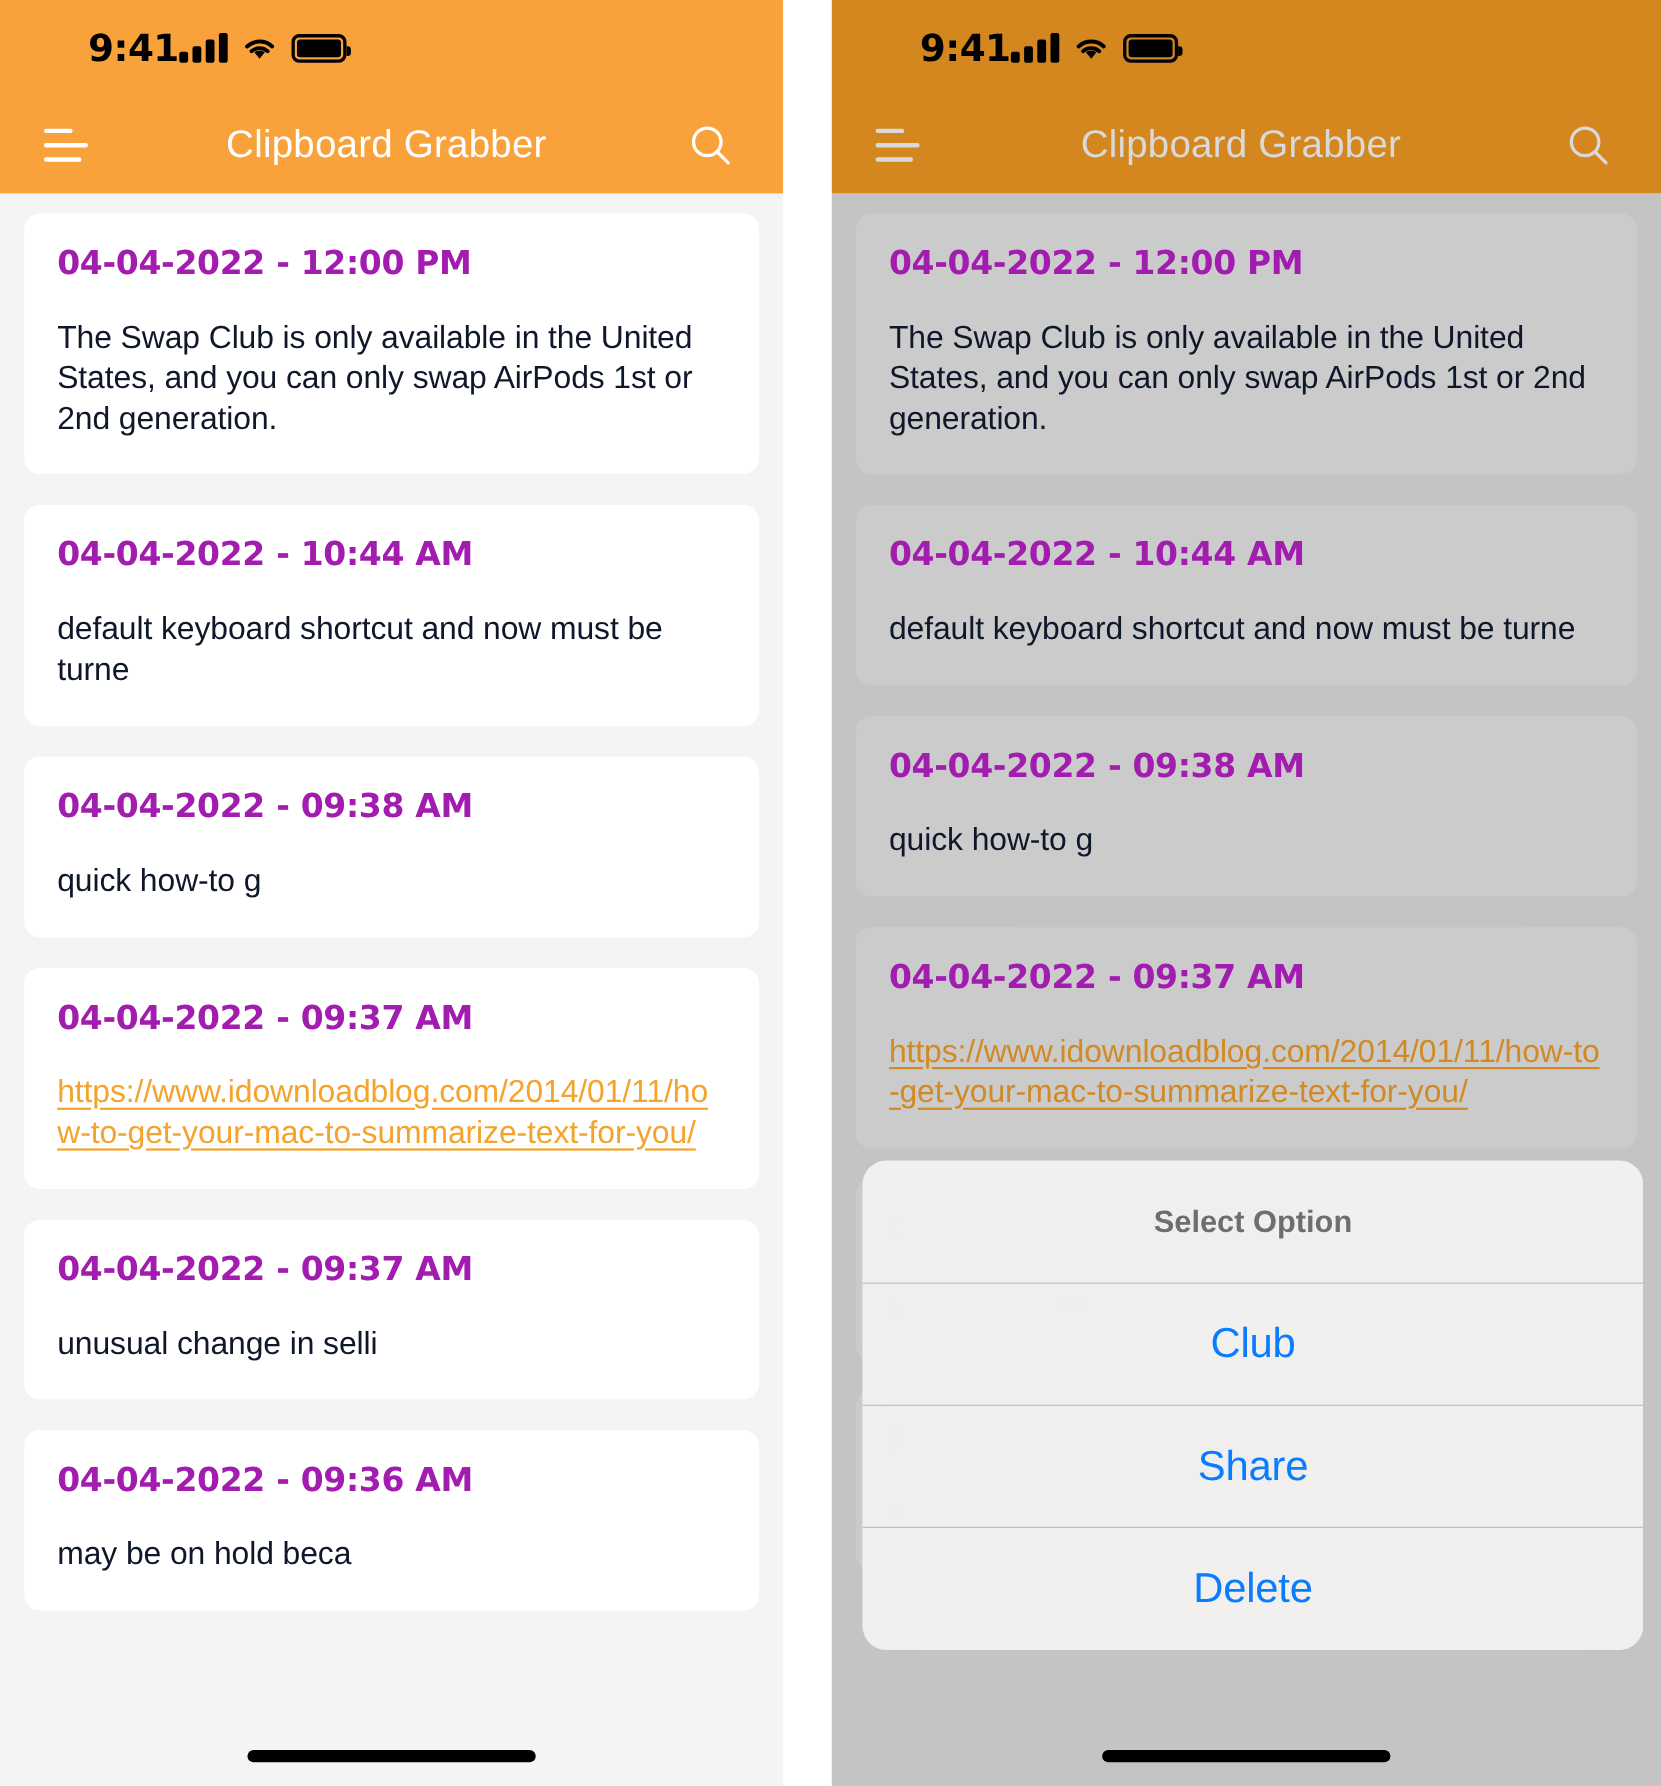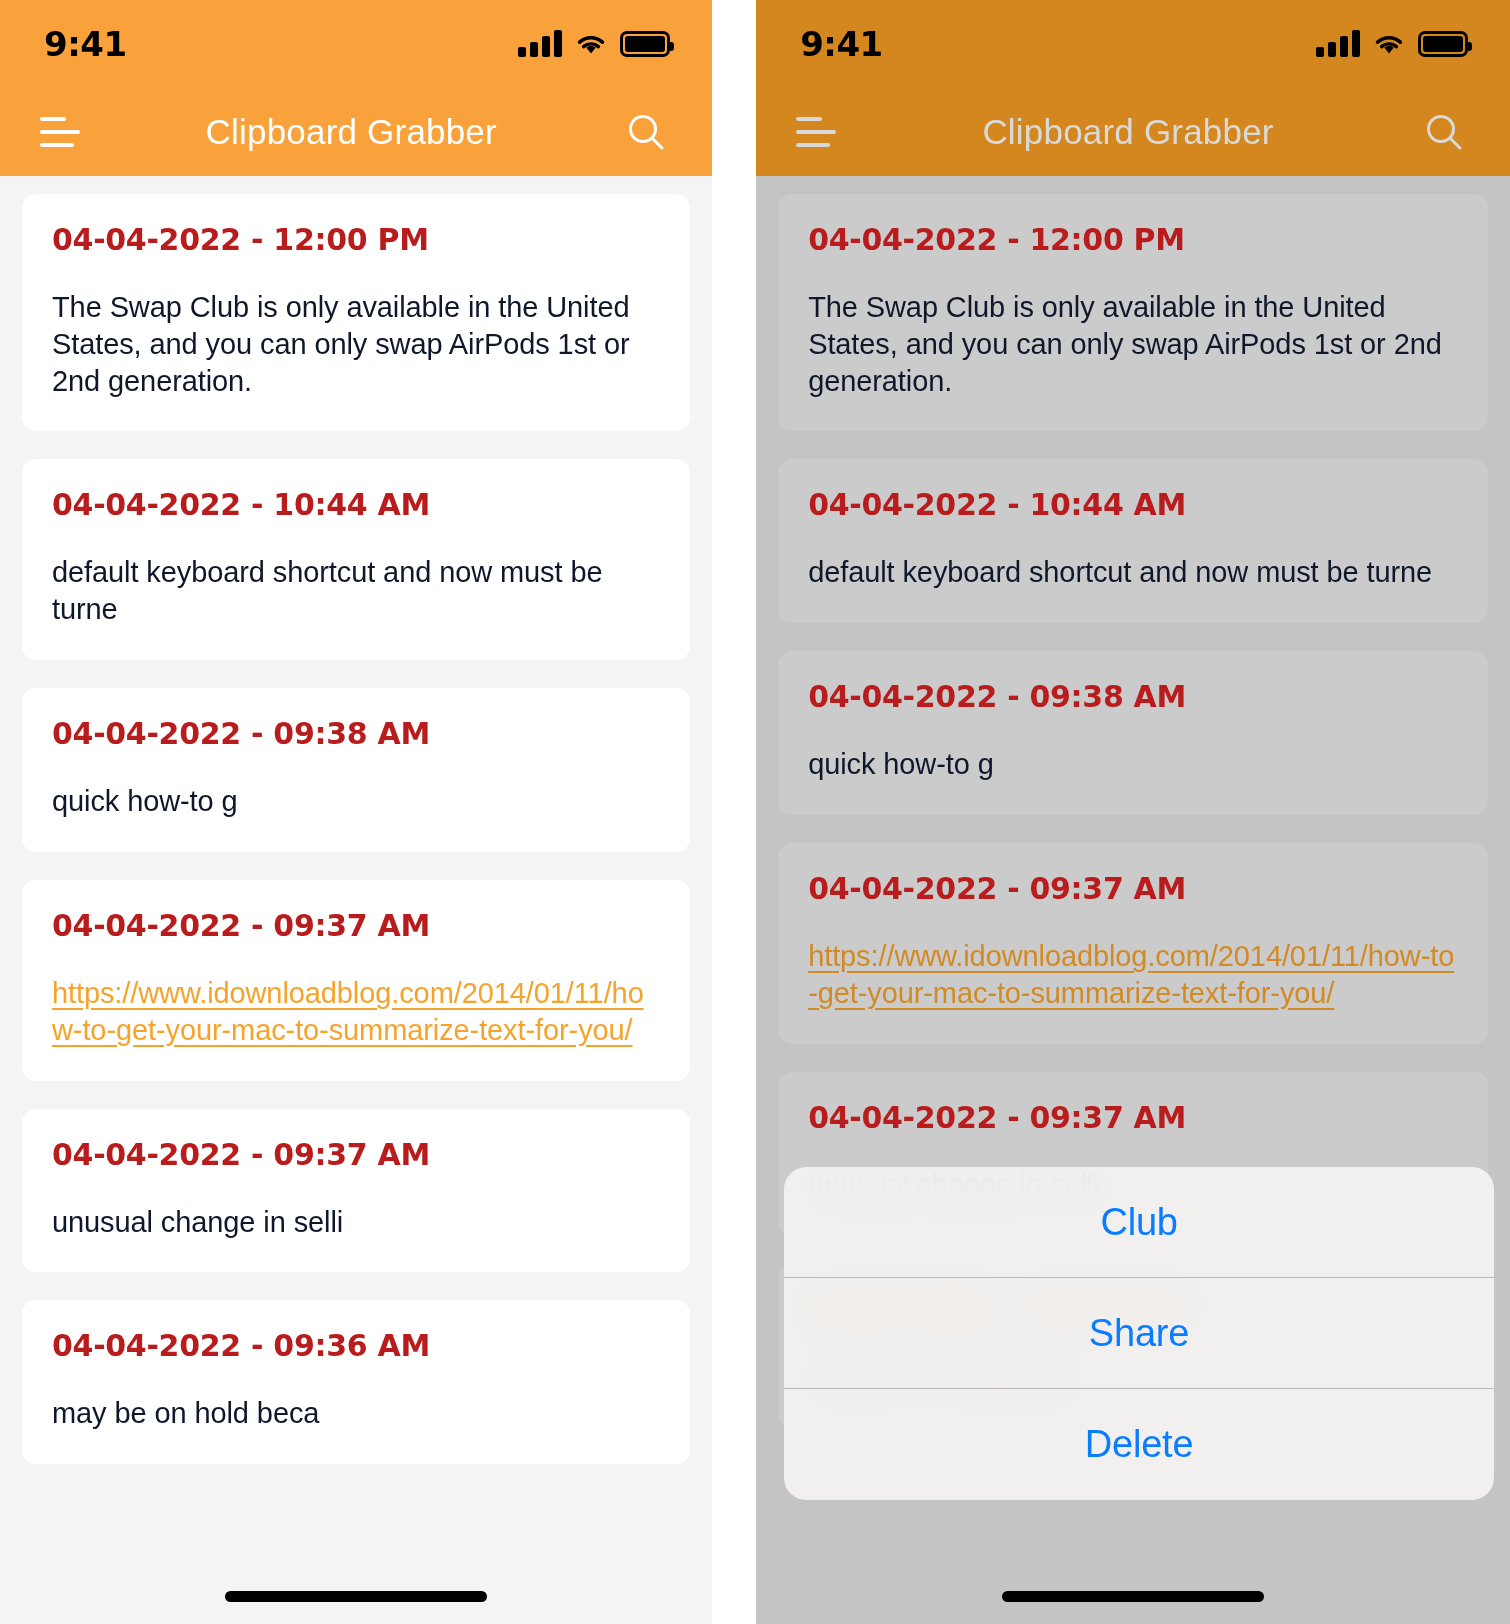--- a/index.html
+++ b/index.html
@@ -31,22 +31,21 @@
     margin-left: 22px;
     width: 765px;
   }
 
   
   .statusbar {
     position: relative;
     height: 88px;
     display: flex;
     align-items: center;
-    justify-content: space-between;
-    padding: 0 42px 0 44px;
+    padding: 0 42px 0 80px;
   }
   .status-time {
     font-size: 34px;
     font-weight: bold;
     color: #000;
     letter-spacing: -0.5px;
     font-family: "DejaVu Sans", sans-serif;
   }
   .status-icons {
     display: flex;
@@ -127,21 +126,21 @@
     background: #ffffff;
     border-radius: 14px;
     padding: 28px 30px 32px 30px;
     margin-bottom: 28px;
   }
   .phone.right .card { background: #cbcbcb; }
 
   .card-date {
     font-size: 30px;
     font-weight: bold;
-    color: #b91c1c;
+    color: #a21caf;
     letter-spacing: -0.3px;
     font-family: "DejaVu Sans", sans-serif;
     margin-bottom: 32px;
   }
   .card-body {
     font-size: 29px;
     color: #0f172a;
     line-height: 1.27;
     letter-spacing: -0.1px;
   }
@@ -343,20 +342,21 @@
         <div class="card-body">unusual change in selli</div>
       </div>
       <div class="card">
         <div class="card-date">04-04-2022 - 09:36 AM</div>
         <div class="card-body">may be on hold beca</div>
       </div>
     </div>
 
     <div class="sheet-overlay">
       <div class="action-sheet">
+        <div class="sheet-header">Select Option</div>
         <div class="sheet-item">Club</div>
         <div class="sheet-item">Share</div>
         <div class="sheet-item">Delete</div>
       </div>
     </div>
 
     <div class="home-indicator">
         <i></i>
       </div>
   </div>

